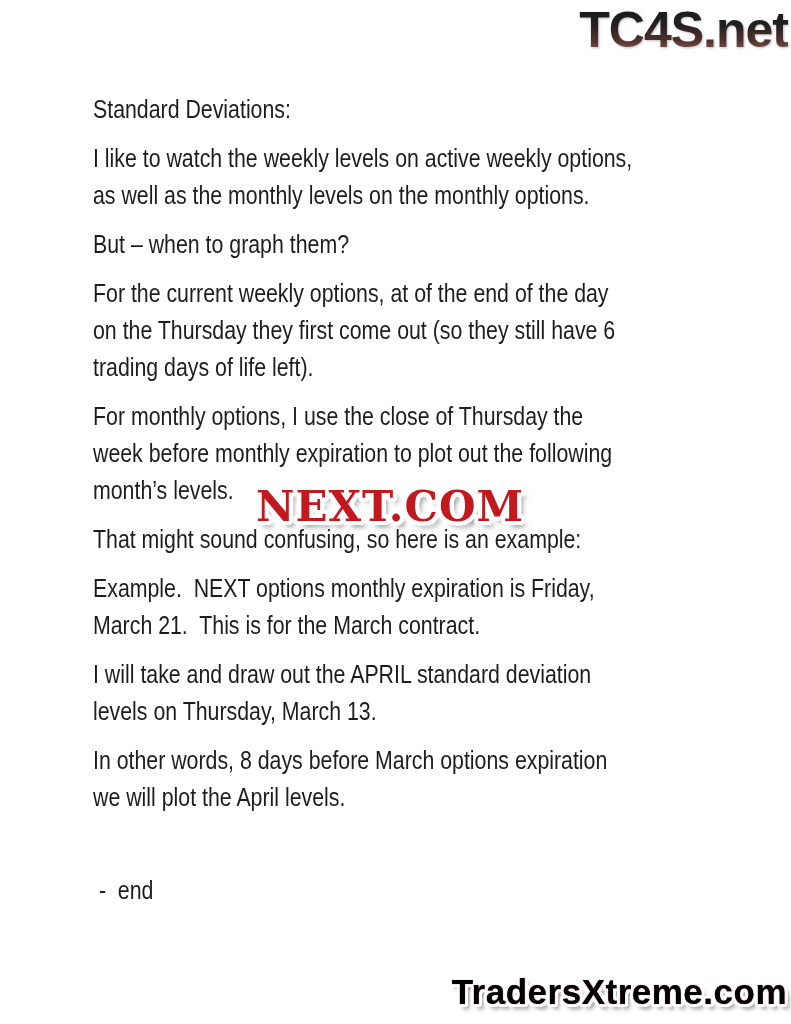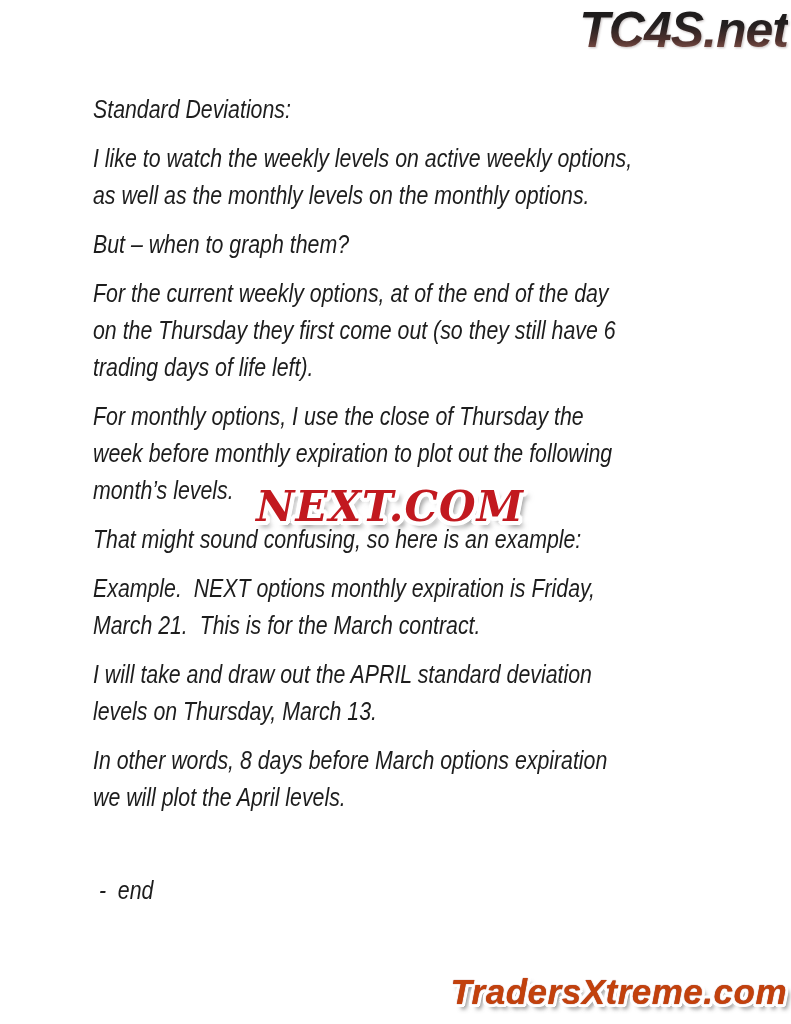--- a/index.html
+++ b/index.html
@@ -7,21 +7,20 @@
     padding: 0;
     background: #ffffff;
   }
   .page {
     position: relative;
     width: 791px;
     height: 1024px;
     background: #ffffff;
     overflow: hidden;
     font-family: "Liberation Sans", sans-serif;
-    font-style: italic;
   }
 
   
   .doc-body {
     position: absolute;
     left: 93px;
     top: 91px;
     width: 840px;
     transform: scaleX(0.82);
     transform-origin: 0 0;
@@ -76,21 +75,21 @@
   }
 
   
   .txtreme {
     position: absolute;
     right: 4px;
     top: 972px;
     font-weight: bold;
     font-size: 35px;
     letter-spacing: 0.5px;
-    color: #c2410c;
+    color: #000000;
     white-space: nowrap;
     text-shadow:
       0 0 1px #8d332f,
       3px 0 0 #ffffff, -3px 0 0 #ffffff, 0 3px 0 #ffffff, 0 -3px 0 #ffffff,
       2px 2px 0 #ffffff, -2px 2px 0 #ffffff, 2px -2px 0 #ffffff, -2px -2px 0 #ffffff,
       3px 2px 0 #ffffff, -3px 2px 0 #ffffff, 3px -2px 0 #ffffff, -3px -2px 0 #ffffff,
       2px 3px 0 #ffffff, -2px 3px 0 #ffffff, 2px -3px 0 #ffffff, -2px -3px 0 #ffffff,
       4px 5px 4px rgba(105,105,105,0.8);
     margin-left: 9px;
   }

